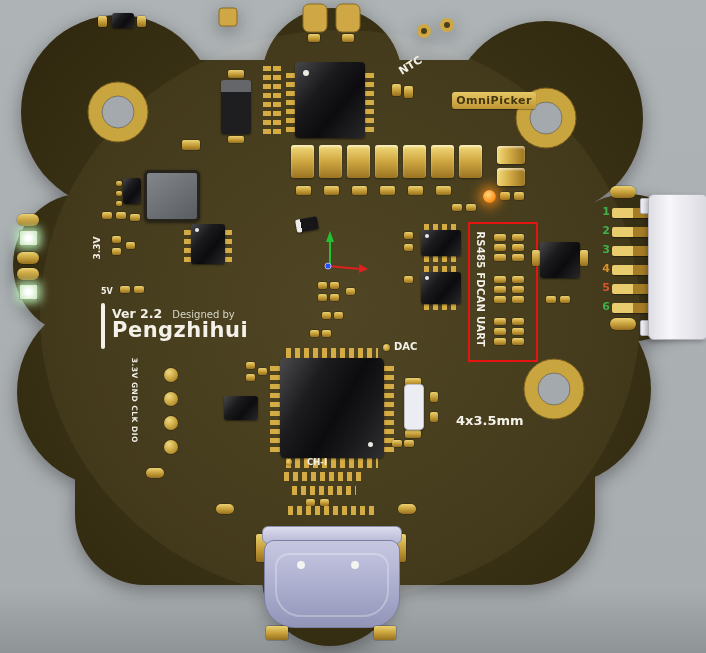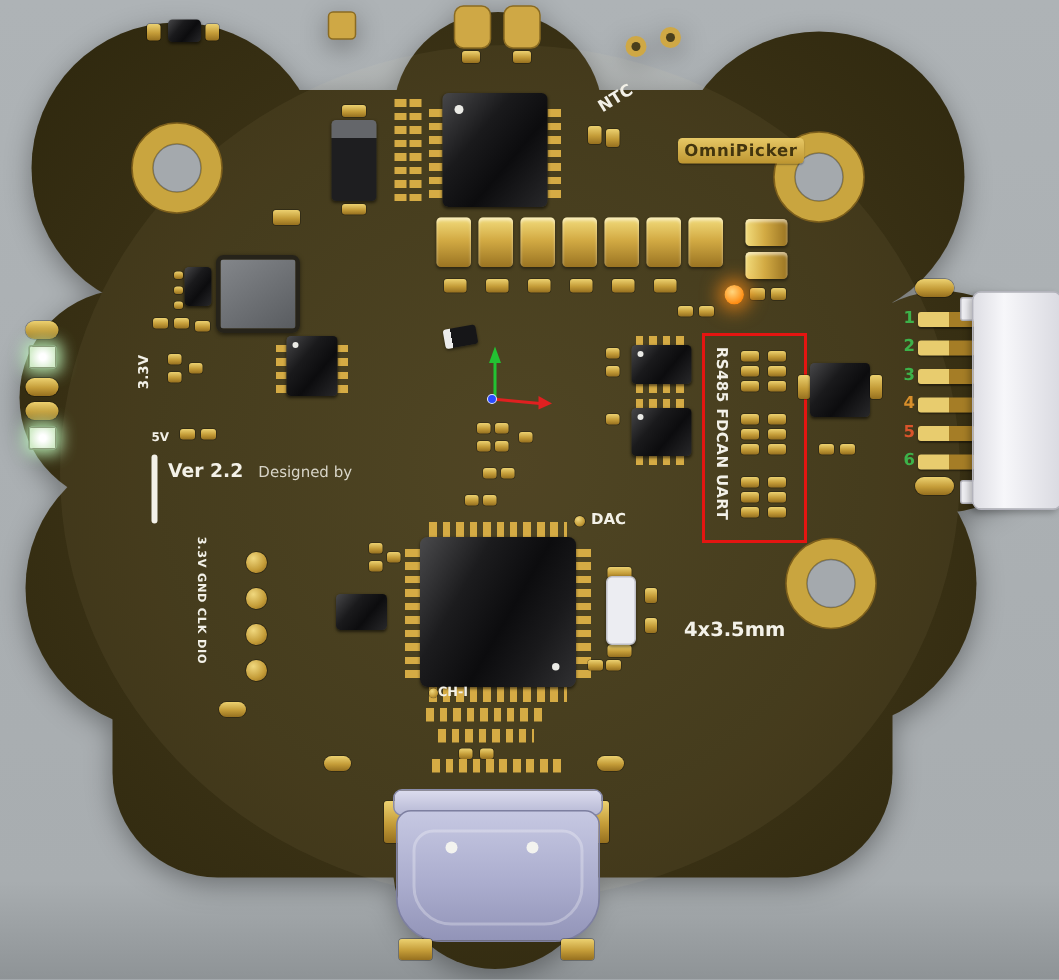--- a/index.html
+++ b/index.html
@@ -179,20 +179,21 @@
   <span class="ledw" style="left:19px;top:230px;width:17px;height:14px"></span>
   <i class="p pr" style="left:17px;top:252px;width:22px;height:12px"></i>
   <i class="p pr" style="left:17px;top:268px;width:22px;height:12px"></i>
   <span class="ledw" style="left:19px;top:284px;width:17px;height:14px"></span>
 
   <div class="a" style="left:101px;top:303px;width:4px;height:46px;background:#f3f1e8;border-radius:2px"></div>
   <div class="a" style="left:112px;top:303px;width:180px;height:16px">
     <span style="color:#f3f1e8;font-weight:bold;font-size:12.5px">Ver 2.2</span>
     <span style="color:#d8d5c8;font-size:10px;margin-left:5px">Designed by</span>
   </div>
+  <div class="t" style="left:112px;top:320px;font-size:21px;letter-spacing:.5px">Pengzhihui</div>
 
   <div class="a" style="left:296px;top:218px;width:22px;height:13px;border-radius:2px;transform:rotate(-10deg);
        background:linear-gradient(90deg,#ececec 0 5px,#161618 5px);box-shadow:0 1px 2px rgba(0,0,0,.5)"></div>
   <i class="p" style="left:318px;top:282px;width:9px;height:7px"></i>
   <i class="p" style="left:330px;top:282px;width:9px;height:7px"></i>
   <i class="p" style="left:318px;top:294px;width:9px;height:7px"></i>
   <i class="p" style="left:330px;top:294px;width:9px;height:7px"></i>
   <i class="p" style="left:346px;top:288px;width:9px;height:7px"></i>
   <i class="p" style="left:322px;top:312px;width:9px;height:7px"></i>
   <i class="p" style="left:334px;top:312px;width:9px;height:7px"></i>
@@ -281,21 +282,21 @@
   <i class="p" style="left:405px;top:378px;width:16px;height:8px"></i>
   <i class="p" style="left:405px;top:430px;width:16px;height:8px"></i>
   <div class="a" style="left:404px;top:384px;width:18px;height:44px;background:#ecedf2;border:1px solid #bfc0c8;border-radius:4px;box-shadow:0 1px 2px rgba(0,0,0,.4)"></div>
   <i class="p" style="left:430px;top:392px;width:8px;height:10px"></i>
   <i class="p" style="left:430px;top:412px;width:8px;height:10px"></i>
 
   <span class="pc" style="left:383px;top:344px;width:7px;height:7px"></span>
   <div class="t" style="left:394px;top:342px;font-size:10px">DAC</div>
 
   <span class="pc" style="left:286px;top:459px;width:6px;height:6px"></span>
-  <div class="t" style="left:292px;top:458px;font-size:8.5px">CH-I</div>
+  <div class="t" style="left:307px;top:458px;font-size:8.5px">CH-I</div>
 
   <div class="pins-h" style="left:284px;top:472px;width:80px;height:9px"></div>
   <div class="pins-h" style="left:292px;top:486px;width:64px;height:9px"></div>
   <i class="p" style="left:306px;top:499px;width:9px;height:7px"></i>
   <i class="p" style="left:320px;top:499px;width:9px;height:7px"></i>
   <div class="comp" style="left:224px;top:396px;width:34px;height:24px"></div>
   <i class="p" style="left:246px;top:362px;width:9px;height:7px"></i>
   <i class="p" style="left:246px;top:374px;width:9px;height:7px"></i>
   <i class="p" style="left:258px;top:368px;width:9px;height:7px"></i>
   <i class="p" style="left:392px;top:440px;width:10px;height:7px"></i>

